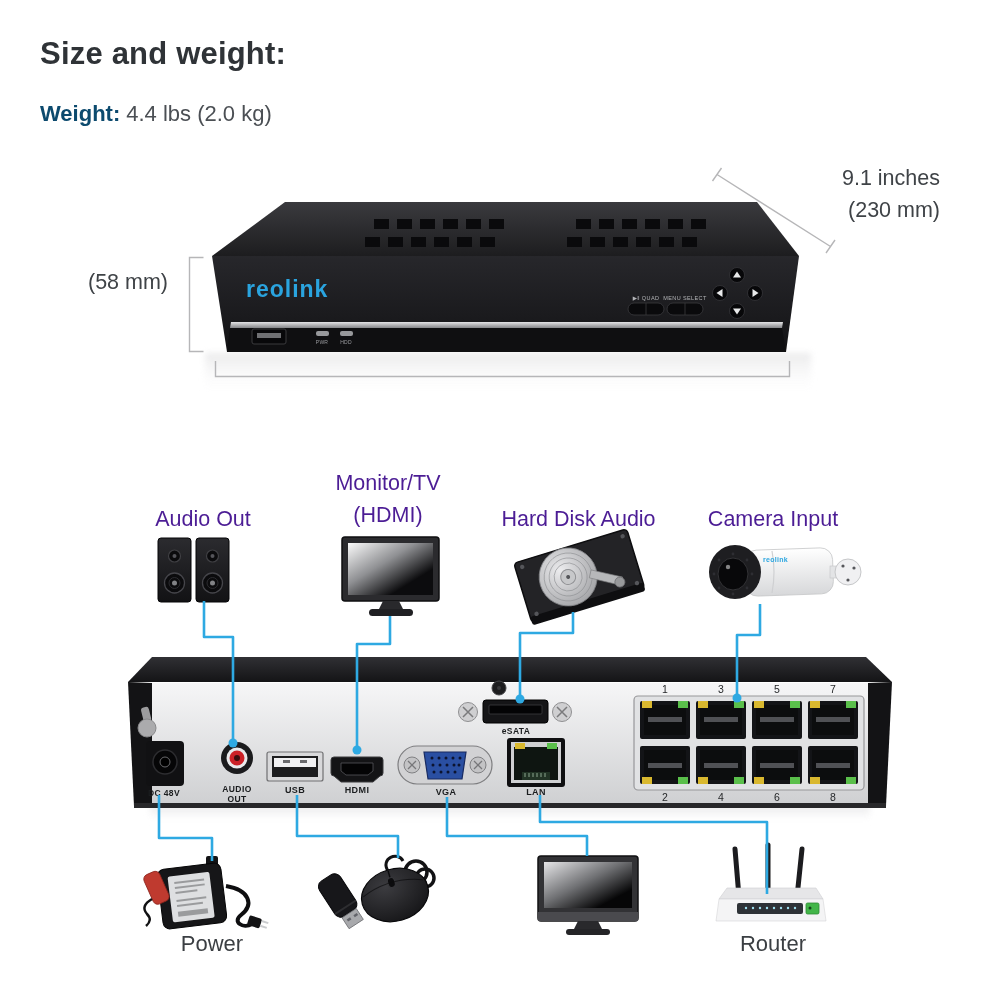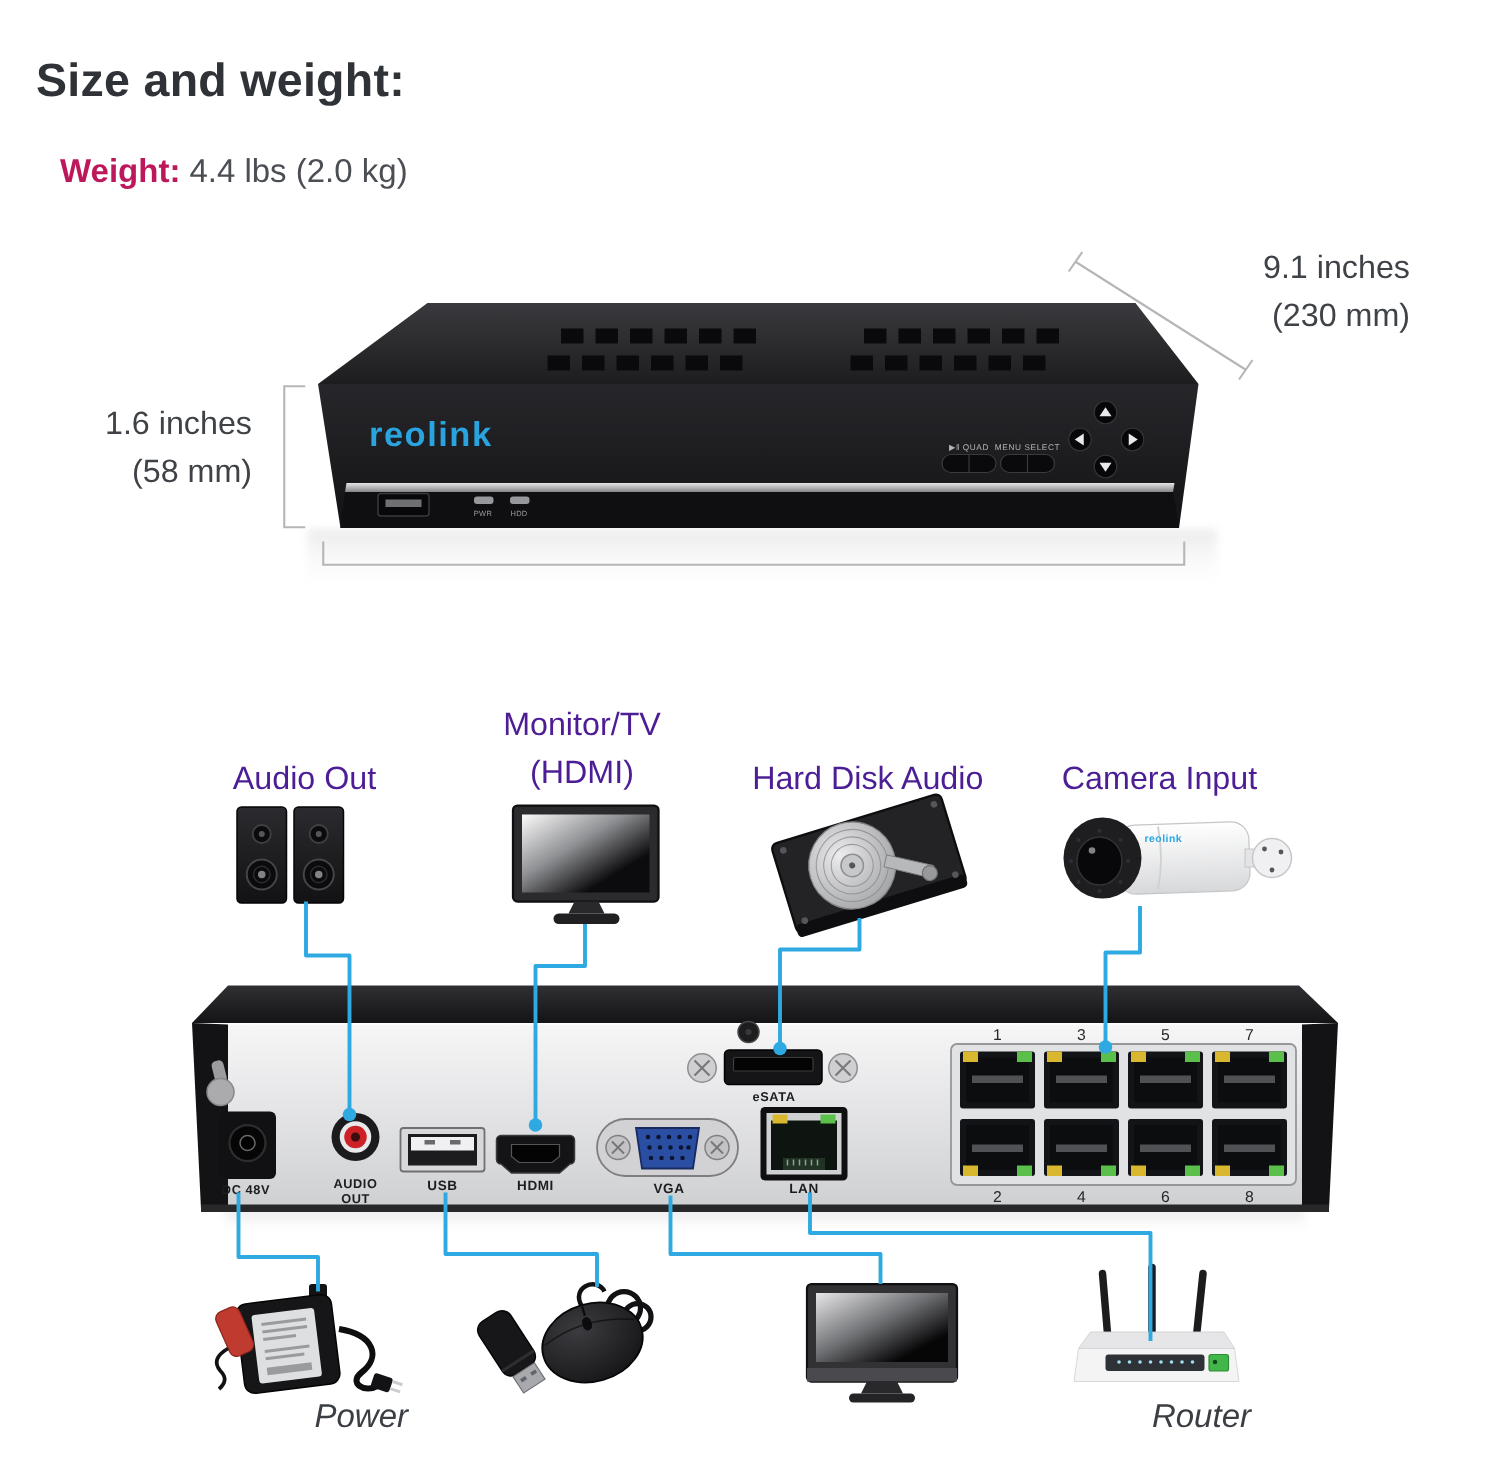--- a/index.html
+++ b/index.html
@@ -1,25 +1,25 @@
 <!DOCTYPE html>
 <html><head>
 <meta charset="utf-8">
 <style>
   html,body{margin:0;padding:0;background:#fff;}
   #stage{position:relative;width:1000px;height:987px;background:#ffffff;overflow:hidden;
          font-family:"Liberation Sans",sans-serif;}
   #gfx{position:absolute;left:0;top:0;}
   .abs{position:absolute;}
-  .title{left:24px;top:36px;font-size:31px;font-weight:700;color:#2f3337;letter-spacing:.2px;}
+  .title{left:40px;top:36px;font-size:31px;font-weight:700;color:#2f3337;letter-spacing:.2px;}
   .weightline{left:40px;top:101px;font-size:22px;color:#4b4f54;}
-  .weightline b{color:#be185d;font-weight:700;margin-right:6px;}
+  .weightline b{color:#0c4a6e;font-weight:700;margin-right:6px;}
   .dim{font-size:21.5px;line-height:32px;color:#3f4347;text-align:right;}
   .conn{font-size:21.5px;line-height:32px;color:#4c1d95;text-align:center;white-space:nowrap;}
-  .conn-b{font-size:22px;color:#3b3f43;text-align:right;white-space:nowrap;font-style:italic;}
+  .conn-b{font-size:22px;color:#3b3f43;text-align:center;white-space:nowrap;}
   .logo{left:246px;top:276px;font-size:23px;font-weight:700;color:#2AA4DF;letter-spacing:1px;}
   .camlogo{left:763px;top:556px;font-size:7px;font-weight:700;color:#2CA6E0;letter-spacing:.3px;}
   svg text{font-family:"Liberation Sans",sans-serif;}
   .portlbl{font-size:9px;font-weight:700;fill:#1b1d1f;letter-spacing:.4px;text-anchor:middle;}
   .portnum{font-size:10.5px;fill:#26282a;text-anchor:middle;}
   .tinylbl{font-size:5px;fill:#9b9ca0;text-anchor:middle;letter-spacing:.2px;}
   .btnlbl{font-size:5.5px;fill:#b3b4b7;text-anchor:middle;letter-spacing:.4px;}
 </style>
 </head>
 <body>
@@ -493,21 +493,20 @@
   </div>
 
   <div class="abs logo">reolink</div>
   <div class="abs camlogo">reolink</div>
 
   <div class="abs dim" style="left:812px;top:162px;width:128px;">
     <div>9.1 inches</div>
     <div>(230 mm)</div>
   </div>
   <div class="abs dim" style="left:38px;top:266px;width:130px;">
-    <div>1.6 inches</div>
     <div>(58 mm)</div>
   </div>
 
   <div class="abs conn" style="left:118px;top:503px;width:170px;">Audio Out</div>
   <div class="abs conn" style="left:303px;top:467px;width:170px;">
     <div>Monitor/TV</div>
     <div>(HDMI)</div>
   </div>
   <div class="abs conn" style="left:486px;top:503px;width:185px;">Hard Disk Audio</div>
   <div class="abs conn" style="left:687px;top:503px;width:172px;">Camera Input</div>

